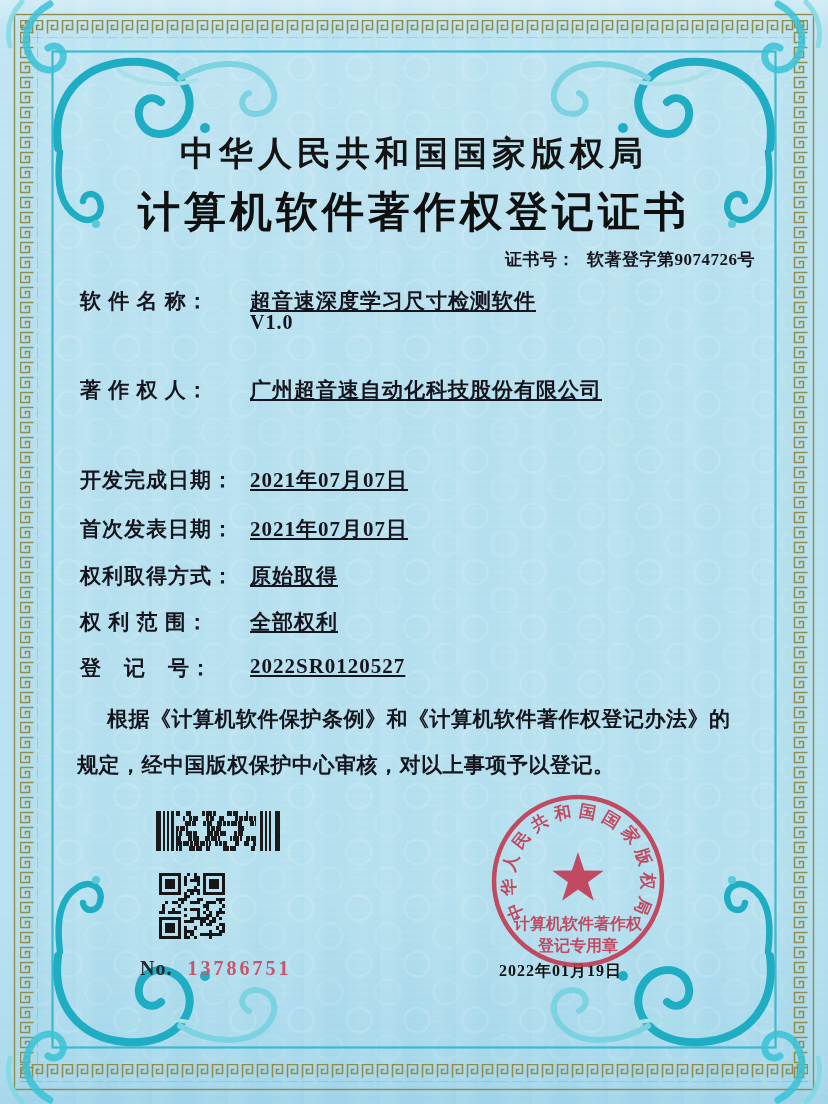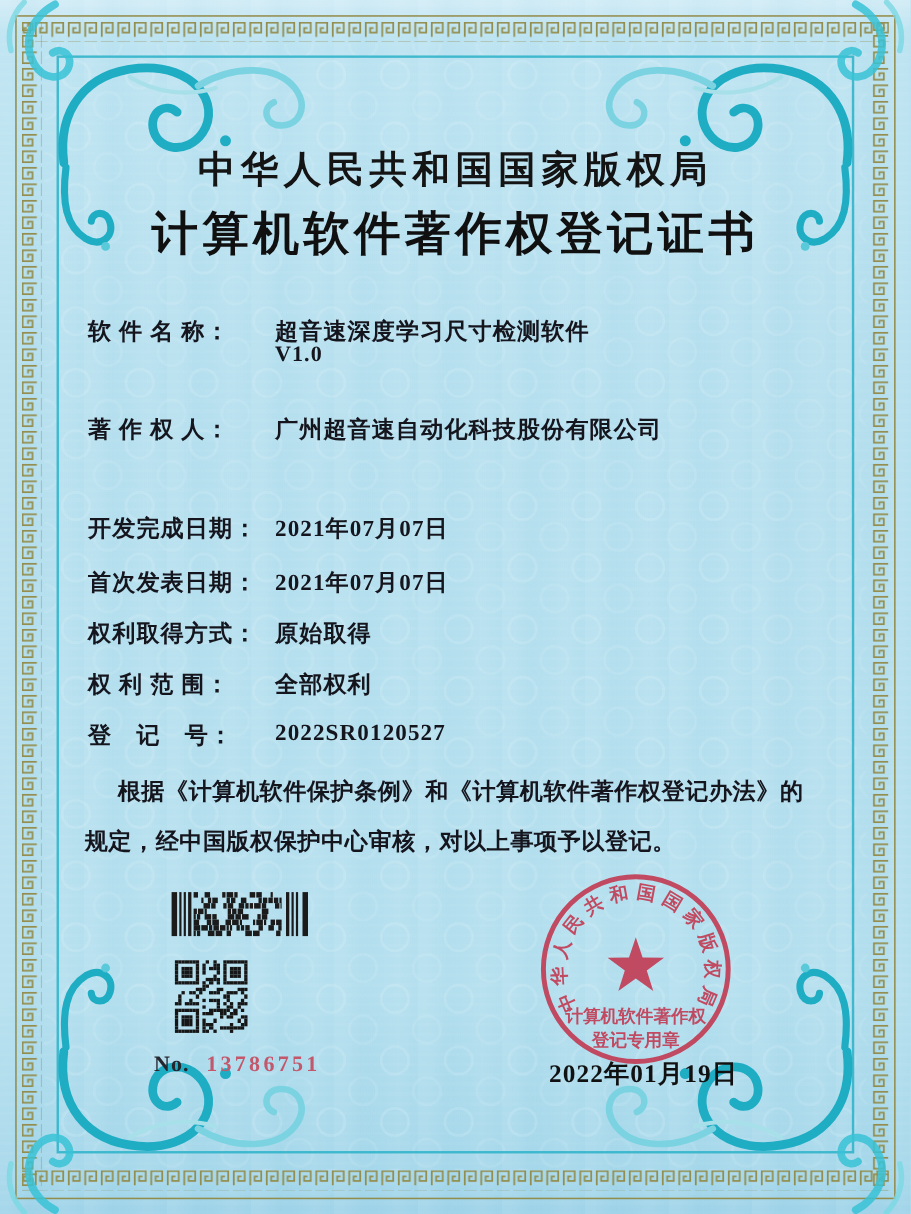--- a/index.html
+++ b/index.html
@@ -40,21 +40,21 @@
     font-size:42px;font-weight:700;letter-spacing:4px;color:#101010;
   }
   .cert-no{
     position:absolute;top:248px;left:505px;
     font-size:17px;font-weight:700;color:#15151e;letter-spacing:.5px;
   }
   .cert-no .cn-label{margin-right:12px;}
 
   .field{position:absolute;font-size:21px;font-weight:700;color:#15151e;}
   .field .f-label{position:absolute;left:80px;top:0;white-space:pre;letter-spacing:1px;font-family:Liberation Serif, serif;}
-  .field .f-value{position:absolute;left:250px;top:0;white-space:pre;letter-spacing:1px;}
+  .field .f-value{position:absolute;left:250px;top:0;white-space:pre;letter-spacing:1px;text-decoration:underline;}
   .f-version{position:absolute;left:250px;top:311px;font-size:20px;font-weight:700;color:#15151e;letter-spacing:1px;}
 
   .stmt{position:absolute;font-size:21px;font-weight:700;color:#15151e;letter-spacing:.5px;white-space:pre;}
   .stmt.l1{left:107px;top:705px;}
   .stmt.l2{left:77px;top:751px;}
 
   .emboss{
     position:absolute;left:112px;top:242px;width:86px;height:86px;z-index:1;
     border:3px solid rgba(255,255,255,.5);border-radius:16px;
     box-shadow:inset 0 0 6px rgba(140,190,210,.35);opacity:.8;
@@ -76,21 +76,21 @@
     display:grid;grid-template-columns:repeat(21,1fr);grid-template-rows:repeat(21,1fr);
   }
   #qr div.on{background:#161616;}
 
   .serial{position:absolute;left:140px;top:957px;font-size:20px;}
   .serial .no-label{color:#26262e;font-weight:700;letter-spacing:1px;}
   .serial .no-num{color:#c3576b;font-weight:700;letter-spacing:3px;margin-left:10px;}
 
   .issue-date{
     position:absolute;left:499px;top:961px;
-    font-size:23px;font-weight:700;color:#111;letter-spacing:1px;
+    font-size:16px;font-weight:700;color:#111;letter-spacing:1px;
   }
   .seal-svg{position:absolute;left:478px;top:781px;z-index:3;opacity:.9;pointer-events:none;}
 </style>
 </head>
 <body>
 
 <div id="cert">
   <div class="wm-waves"></div>
   <div class="wm-rings"></div>
 
@@ -135,20 +135,23 @@
     <use href="#cs" transform="translate(0,1104) scale(1,-1)"></use>
     <use href="#cs" transform="translate(828,1104) scale(-1,-1)"></use>
   </svg>
 
   <div class="content">
 
 
     <div class="authority">中华人民共和国国家版权局</div>
     <div class="main-title">计算机软件著作权登记证书</div>
 
+    <div class="cert-no">
+      <span class="cn-label">证书号：</span><span>软著登字第9074726号</span>
+    </div>
 
     <div class="field" style="top:287px">
       <span class="f-label">软 件 名 称：</span>
       <span class="f-value">超音速深度学习尺寸检测软件</span>
     </div>
     <div class="f-version">V1.0</div>
 
     <div class="field" style="top:376px">
       <span class="f-label">著 作 权 人：</span>
       <span class="f-value">广州超音速自动化科技股份有限公司</span>

